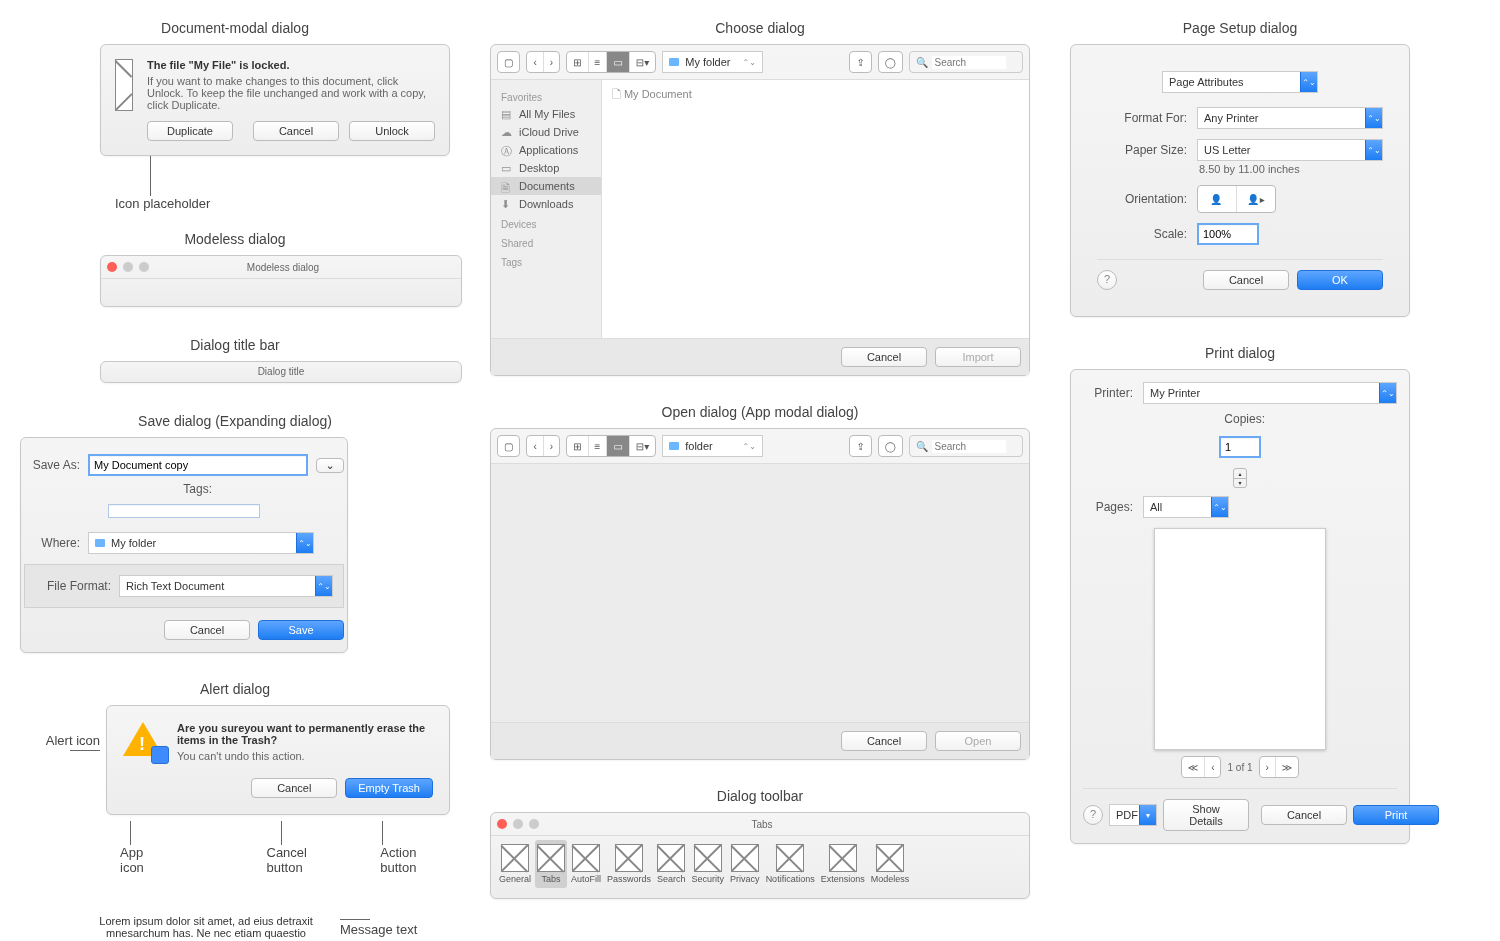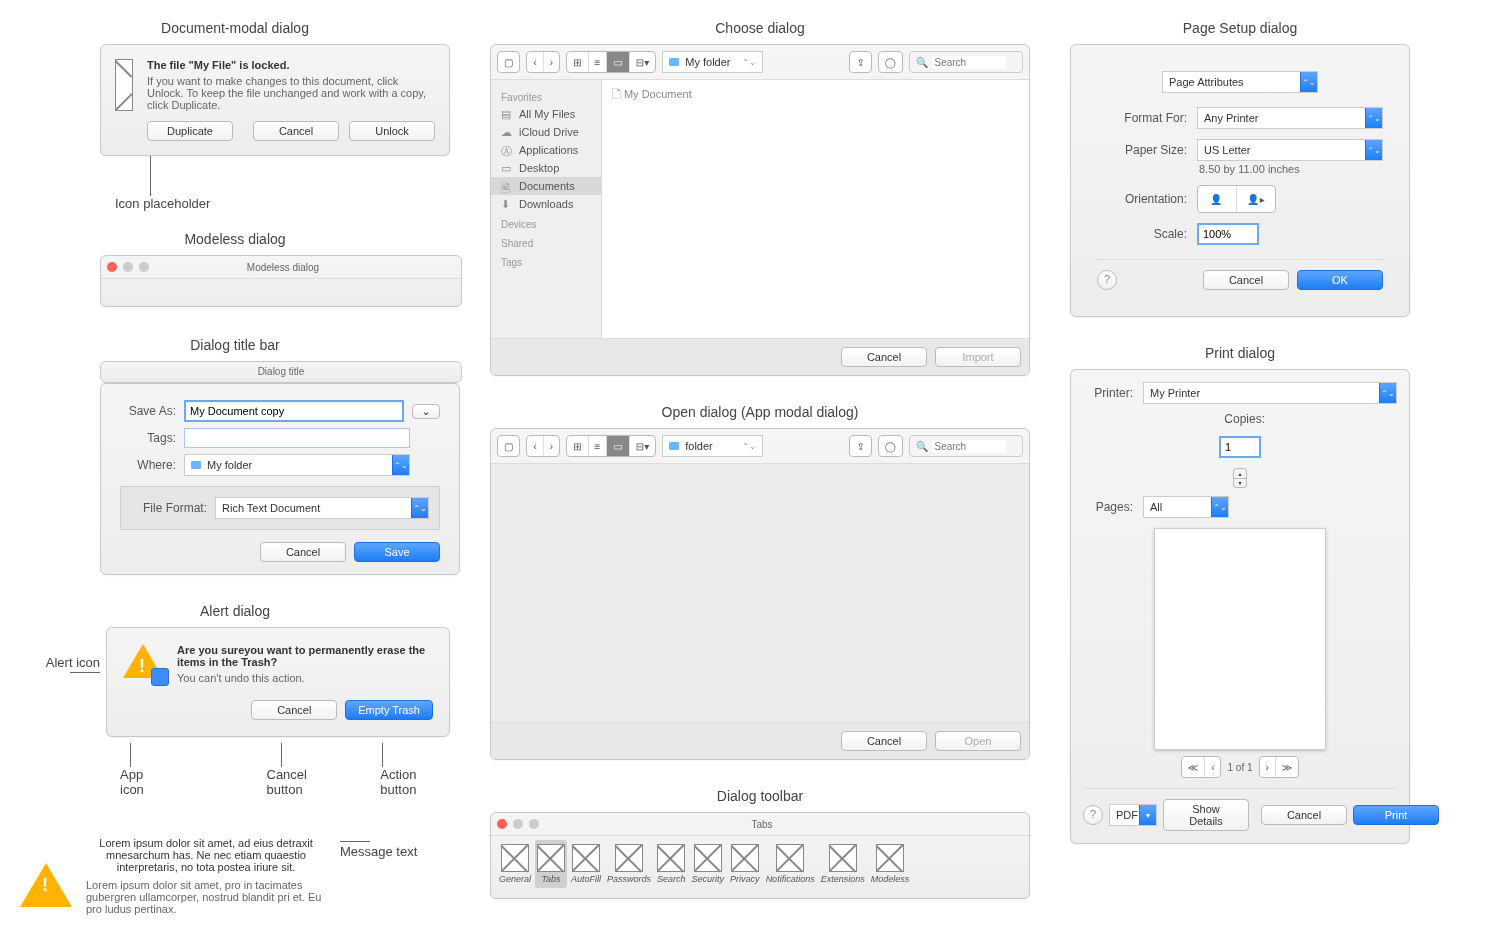--- a/index.html
+++ b/index.html
@@ -151,27 +151,28 @@
             <span></span>
           </div>
       <div style="flex:1; text-align:center; font-size:10px; color:#666;">Modeless dialog</div>
       <div style="width:50px;"></div>
     </div>
   </div>
 
   <div class="section-title" style="margin-top:30px;">Dialog title bar</div>
   <div class="panel" style="height:20px; margin-left:80px; width:360px; text-align:center; font-size:10px; line-height:20px; color:#666;">Dialog title</div>
 
-  <div class="panel" style="margin-left:80px; width:320px; padding:16px 19px 12px;">
+  <div class="section-title" style="margin-top:30px;">Save dialog (Expanding dialog)</div>
+  <div class="panel" style="width:320px; padding:16px 3px 12px;">
     <div style="display:flex; align-items:center; gap:8px; margin-bottom:6px;">
       <div class="label" style="width:56px; text-align:right;">Save As:</div>
       <input class="input" style="flex: 1 1 0%; border: 2px solid rgb(106, 169, 244);" value="My Document copy">
       <span class="btn" style="min-width:18px; padding:0 4px;">⌄</span>
     </div>
-    <div style="display:flex; align-items:center; gap:8px; margin-bottom:6px;">
+    <div style="display:flex; align-items:center; gap:8px; margin-bottom:6px;flex-direction:column;">
       <div class="label" style="width:56px; text-align:right;">Tags:</div>
       <input class="input" style="flex: 1 1 0%;">
       <span style="width:22px;"></span>
     </div>
     <div style="display:flex; align-items:center; gap:8px; margin-bottom:10px;">
       <div class="label" style="width:56px; text-align:right;">Where:</div>
       <div class="select" style="flex:1;">
         <span style="width:10px;height:8px;background:#6bb6ff;margin-right:6px;border-radius:1px;"></span>
         <span>My folder</span>
         <span class="arrow">⌃⌄</span>
@@ -364,21 +365,21 @@
   <div class="panel" style="padding-bottom:6px;">
     <div style="display:flex; align-items:center; border-bottom:1px solid #ddd; height:22px;">
       <div class="traffic">
             <span class="red"></span>
             <span></span>
             <span></span>
           </div>
       <div style="flex:1; text-align:center; font-size:10px; color:#666;">Tabs</div>
       <div style="width:50px;"></div>
     </div>
-    <div style="display:flex; gap:2px; padding:4px 6px; font-size:9px; color:#555;font-style:italic;" id="toolbar-tabs">
+    <div style="display:flex; gap:2px; padding:4px 6px; font-size:9px; color:#555;" id="toolbar-tabs">
           <div class="tab-btn">
             <div class="placeholder-box ph"></div>
             <span>General</span>
           </div>
           <div class="tab-btn sel">
             <div class="placeholder-box ph"></div>
             <span>Tabs</span>
           </div>
           <div class="tab-btn">
             <div class="placeholder-box ph"></div>

